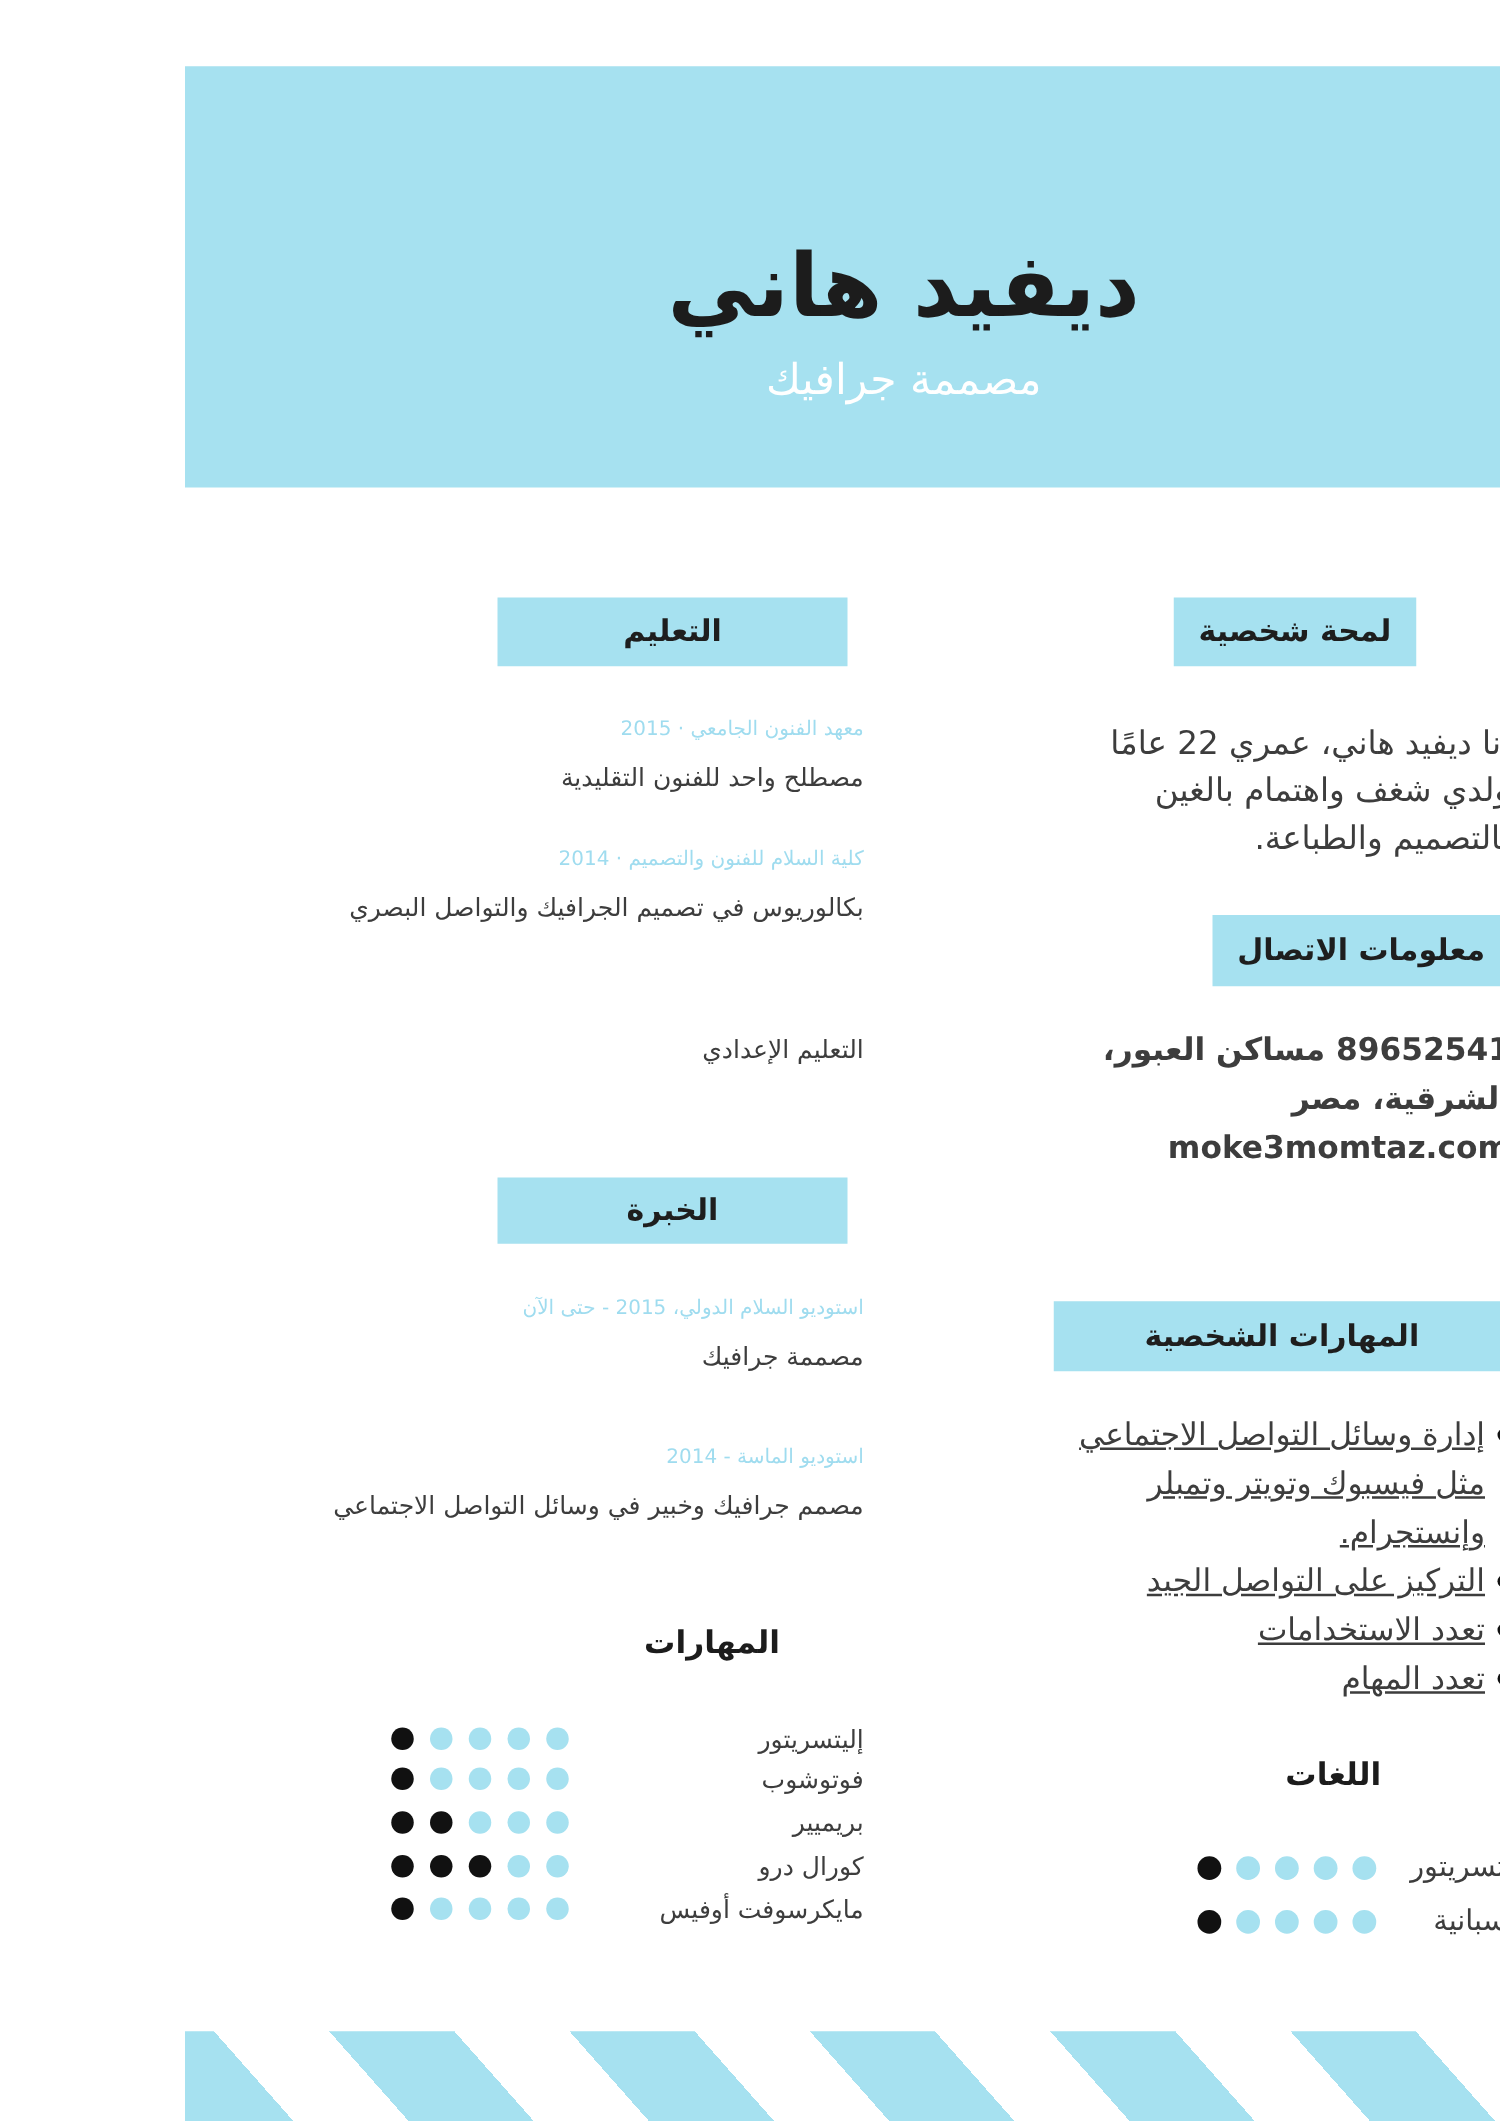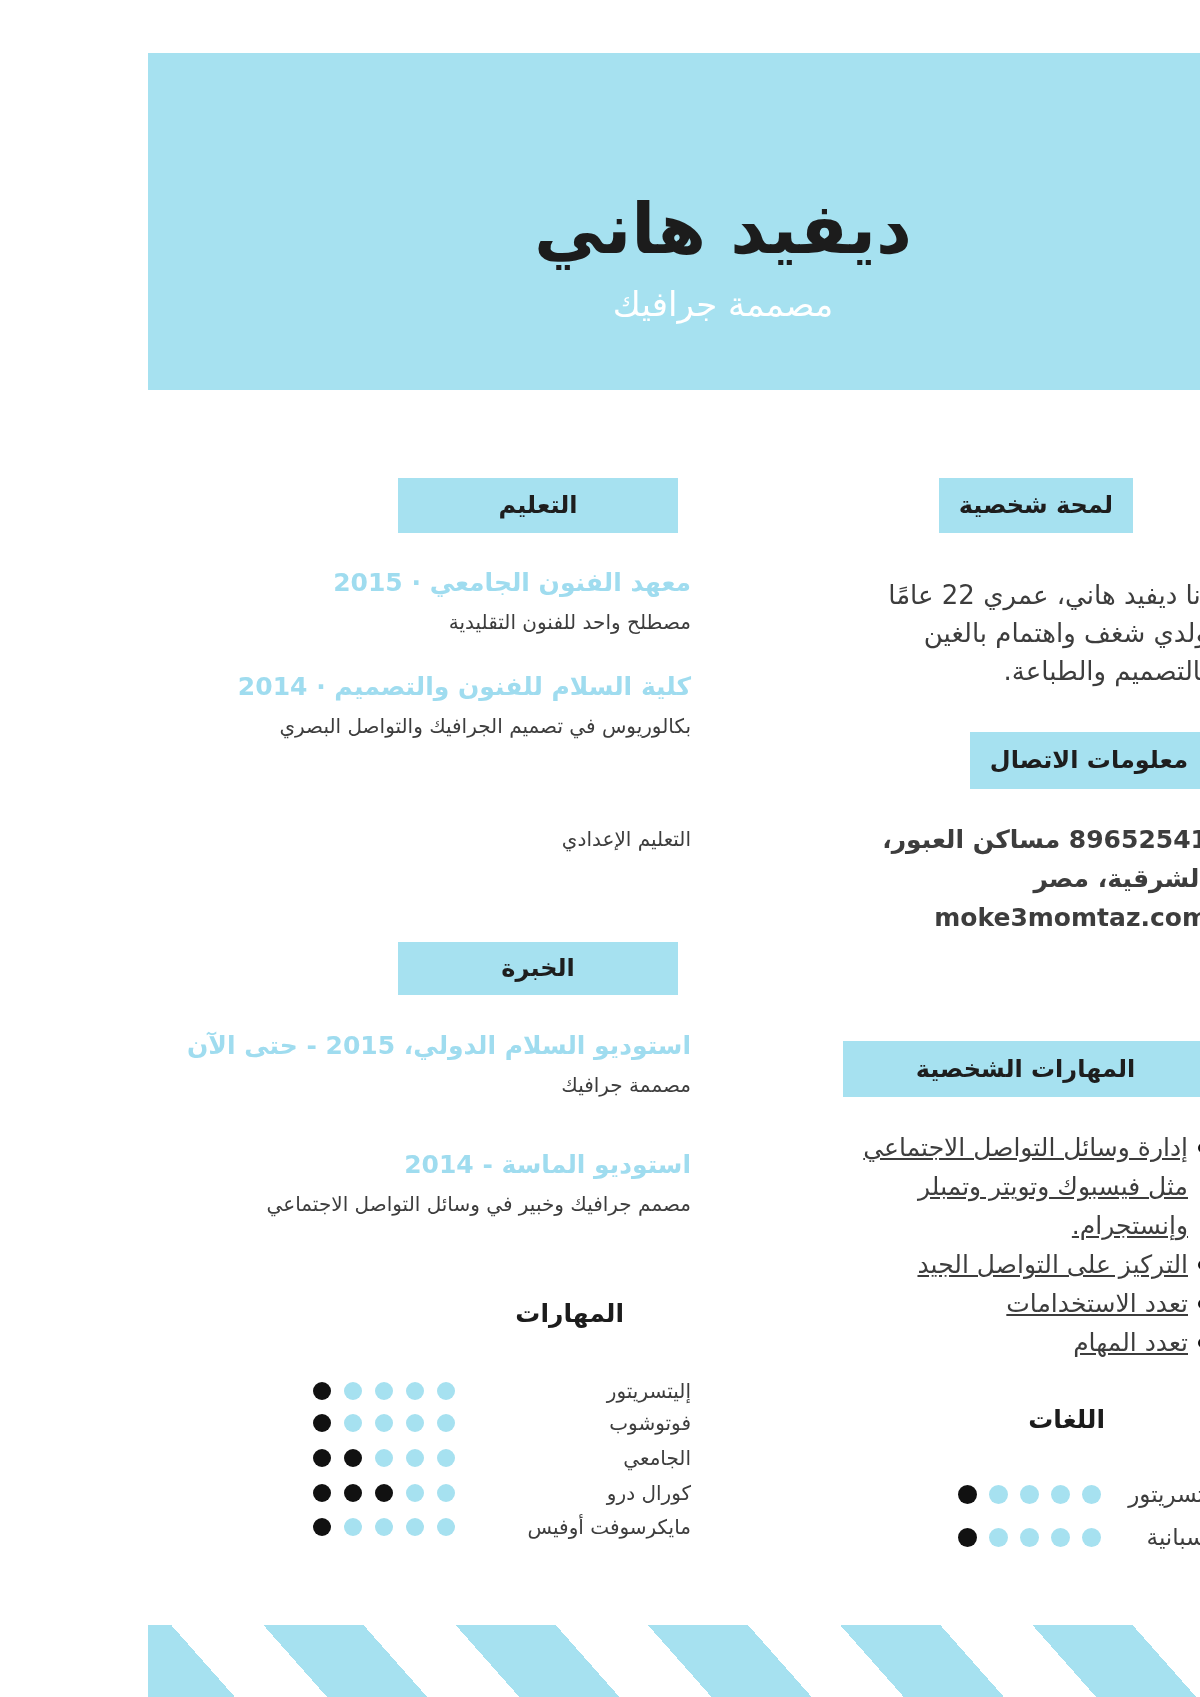--- a/index.html
+++ b/index.html
@@ -22,21 +22,21 @@
   
   .badge {
     position:absolute; height:55px; line-height:55px; background:var(--accent);
     text-align:center; font-weight:bold; font-size:24px; color:#1e1e1e; white-space:nowrap;
   }
   .badge-fixed { width:280px; right:13px; }
   .badge-auto  { padding:0 20px; }
   .badge-wide  { width:365px; right:0; }
   
   .entry { position:absolute; right:0; width:100%; text-align:right; }
-  .entry-title { font-size:25px; line-height:30px; font-weight:bold; color:var(--accent-text); white-space:nowrap; }
+  .entry-title { font-size:16px; line-height:30px; font-weight:normal; color:var(--accent-text); white-space:nowrap; }
   .entry-desc  { margin-top:10px; font-size:20px; line-height:28px; color:#3d3d3d; white-space:nowrap; }
   
   .plain-heading { position:absolute; font-size:25px; line-height:30px; font-weight:bold; color:#1c1c1c; white-space:nowrap; }
   .skill-row {
     position:absolute; left:15px; width:378px; height:34px;
     display:flex; align-items:center; justify-content:space-between;
   }
   .skill-label { font-size:20px; color:#3d3d3d; white-space:nowrap; }
   .dots { direction:ltr; display:flex; gap:13px; align-items:center; }
   .dot { width:18px; height:18px; border-radius:50%; display:inline-block; }
@@ -118,21 +118,21 @@
       <span class="skill-label">فوتوشوب</span>
       <span class="dots">
           <span class="dot dot-black"></span>
           <span class="dot dot-blue"></span>
           <span class="dot dot-blue"></span>
           <span class="dot dot-blue"></span>
           <span class="dot dot-blue"></span>
         </span>
     </div>
     <div class="skill-row" style="top:1396px">
-      <span class="skill-label">الجامعي</span>
+      <span class="skill-label">بريميير</span>
       <span class="dots">
           <span class="dot dot-black"></span>
           <span class="dot dot-black"></span>
           <span class="dot dot-blue"></span>
           <span class="dot dot-blue"></span>
           <span class="dot dot-blue"></span>
         </span>
     </div>
     <div class="skill-row" style="top:1431px">
       <span class="skill-label">كورال درو</span>

